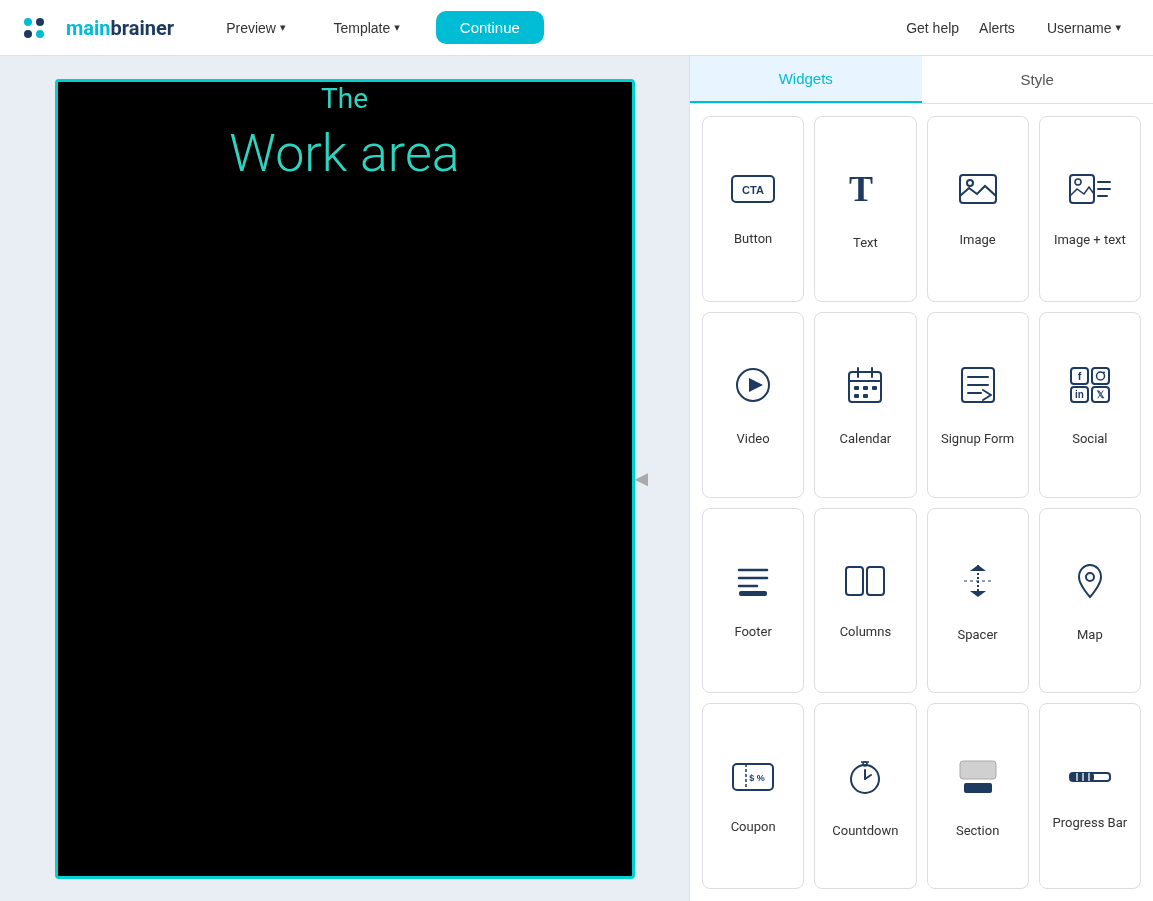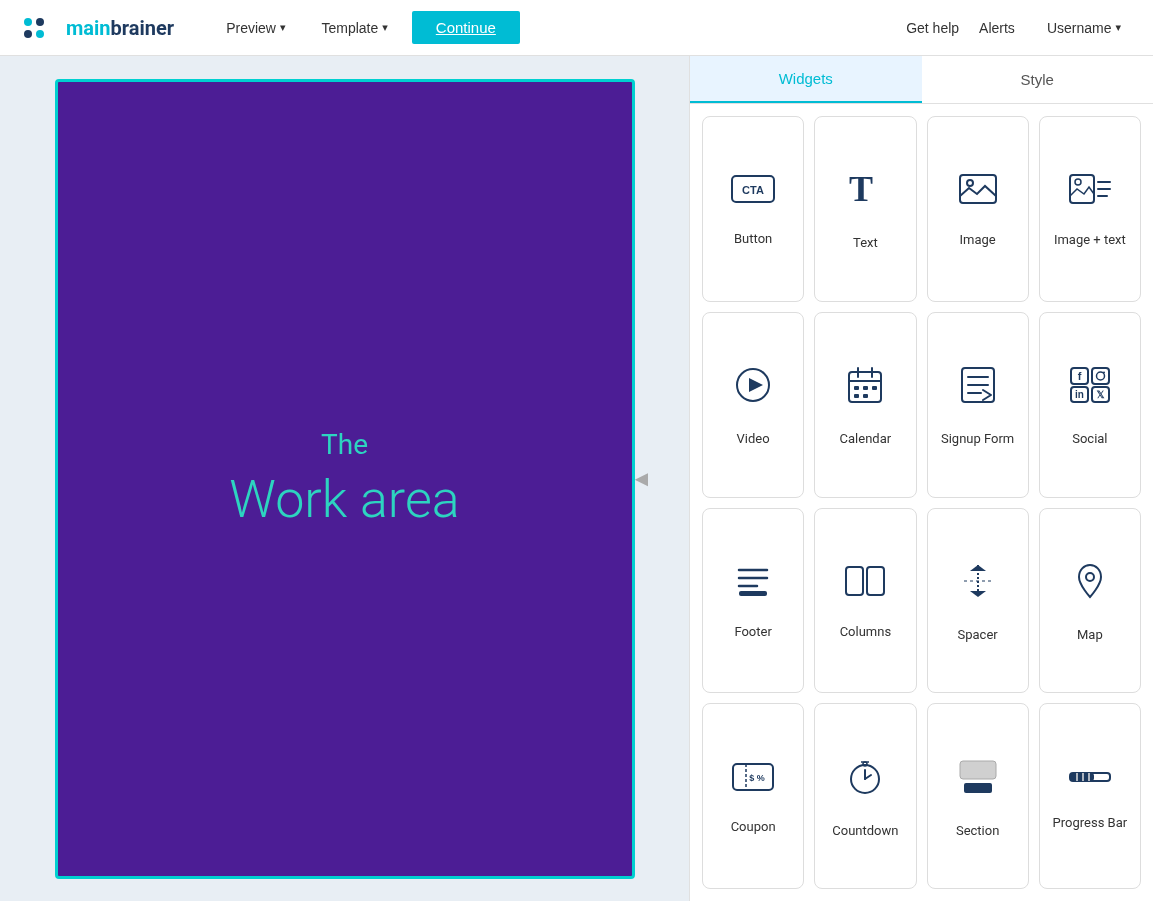--- a/index.html
+++ b/index.html
@@ -27,45 +27,44 @@
       height: 28px;
     }
     .logo-text {
       font-size: 20px;
       font-weight: 700;
     }
     .logo-text span.main-teal { color: #00bcd4; }
     .nav-links {
       display: flex;
       align-items: center;
-      gap: 12px;
+      gap: 24px;
       flex: 1;
     }
     .nav-btn {
       background: none;
       border: none;
       cursor: pointer;
       font-size: 14px;
       color: #333;
       padding: 6px 12px;
       border-radius: 4px;
       display: flex;
       align-items: center;
       gap: 4px;
     }
     .btn-continue {
       background: #00bcd4;
       color: #fff;
       border: none;
-      border-radius: 2px;
+      border-radius: 10px;
       padding: 8px 24px;
       font-size: 15px;
       cursor: pointer;
       font-weight: 500;
-      text-decoration: underline;
     }
     .header-right {
       display: flex;
       align-items: center;
       gap: 20px;
       margin-left: auto;
     }
     .header-link {
       font-size: 14px;
       color: #333;
@@ -84,28 +83,27 @@
     
     .work-area-container {
       flex: 1;
       background: #e8eef4;
       display: flex;
       align-items: center;
       justify-content: center;
       position: relative;
     }
     .work-area-canvas {
-      background: #4c1d95;
+      background: #000000;
       border: 3px solid #00d0d0;
       border-radius: 4px;
       width: 580px;
       height: 800px;
       display: flex;
       align-items: center;
-      justify-content: center;
       flex-direction: column;
       position: relative;
     }
     .work-area-text-the {
       font-size: 28px;
       color: #2dd4c0;
       margin-bottom: 8px;
     }
     .work-area-text-main {
       font-size: 52px;

